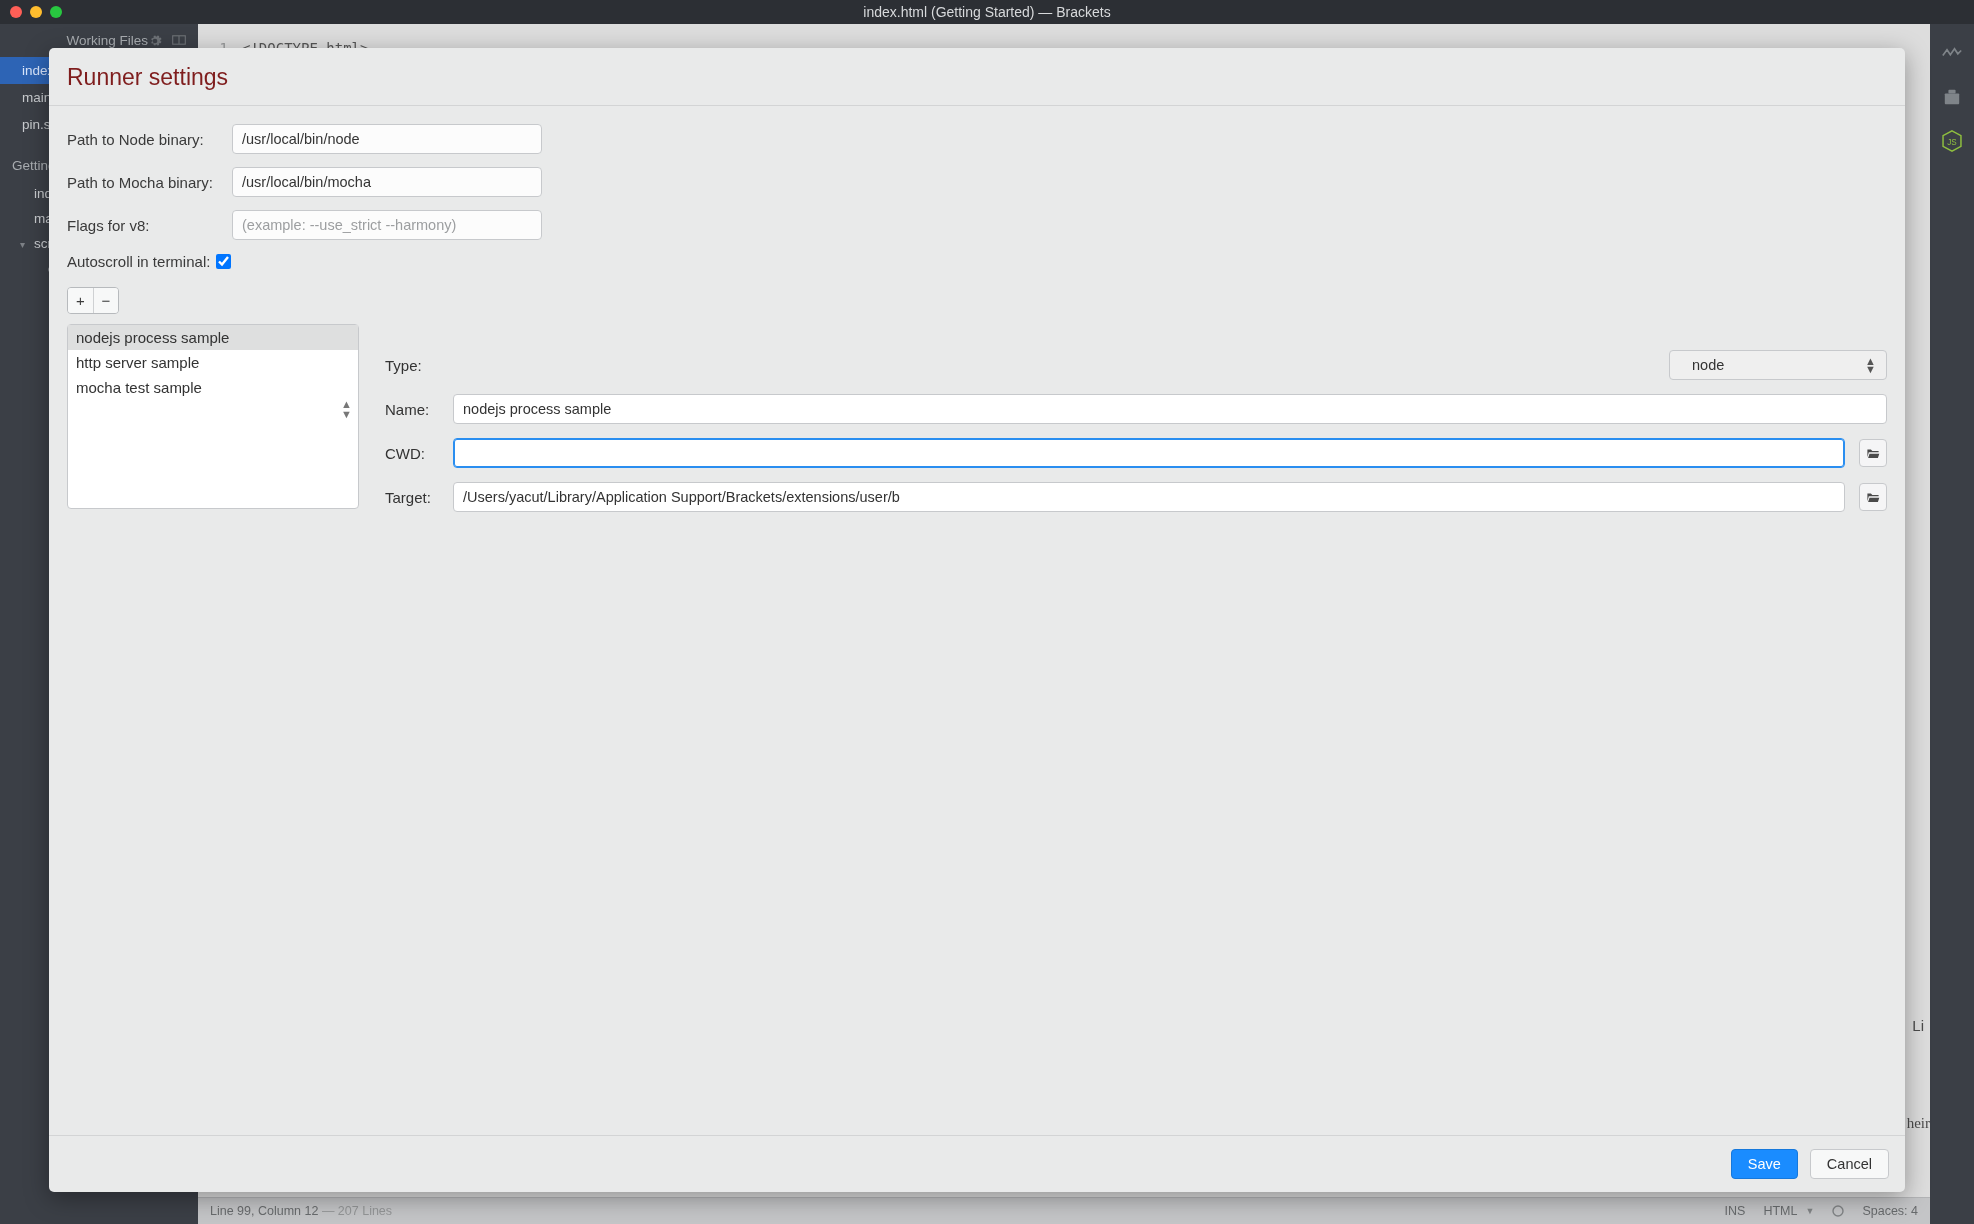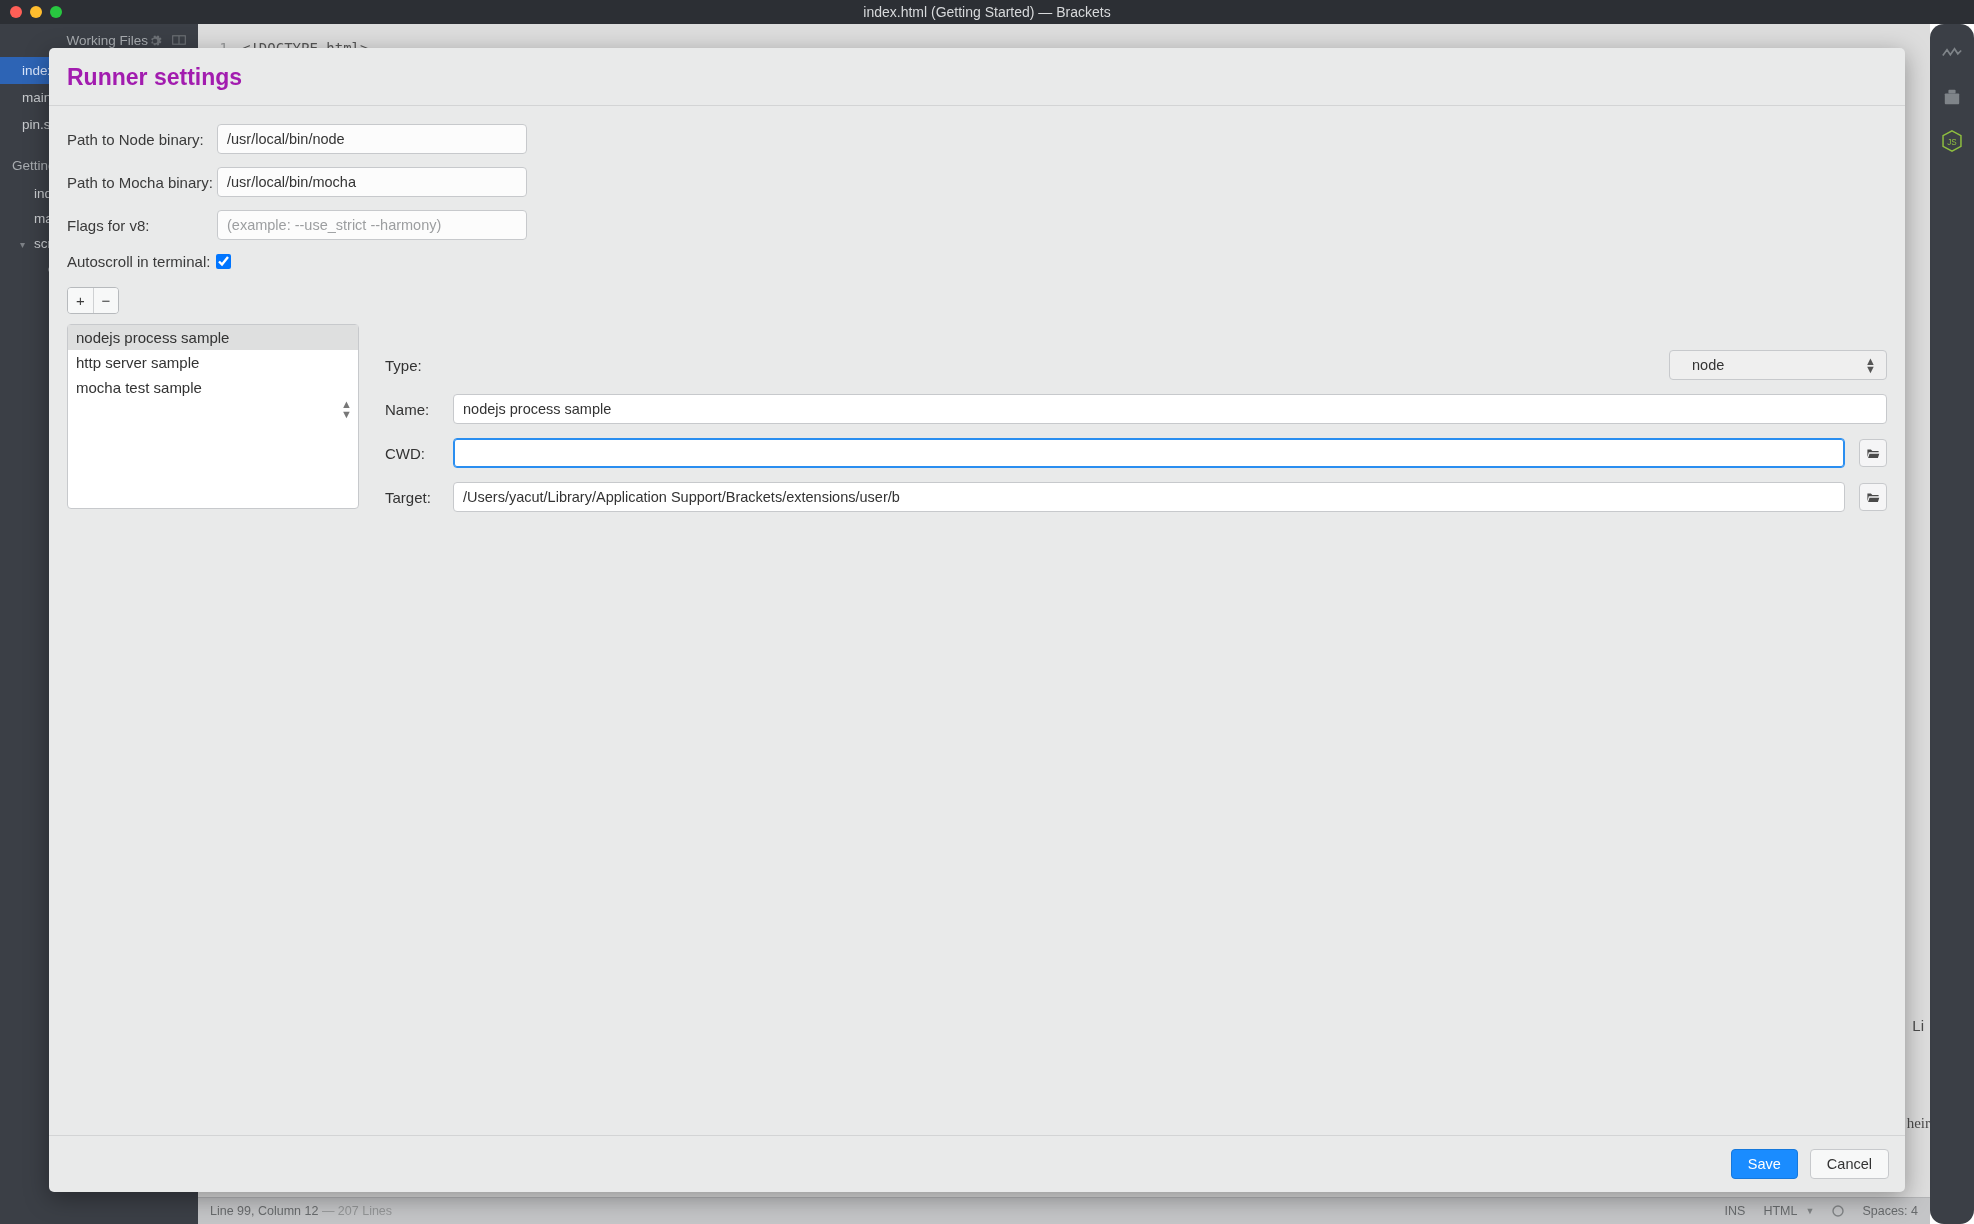--- a/index.html
+++ b/index.html
@@ -32,36 +32,36 @@
   .codeline { display:flex; }
   .codeline .ln { width:44px; text-align:right; color:#a5a7a9; padding-right:14px; }
 
   .statusbar { height:27px; background:#dfe1e3; border-top:1px solid #c9cbcd; display:flex; align-items:center; font-size:12.5px; color:#6a6d70; padding:0 12px; }
   .statusbar .left { flex:1; }
   .statusbar .left .dim { color:#a2a4a6; }
   .statusbar .right { display:flex; align-items:center; gap:18px; }
   .status-pill{ display:flex; align-items:center; gap:4px; }
 
   
-  .righttool { width:44px; background:#3b3f46; display:flex; flex-direction:column; align-items:center; padding-top:18px; gap:22px; color:#7f8489;border-radius:14px;}
+  .righttool { width:44px; background:#3b3f46; display:flex; flex-direction:column; align-items:center; padding-top:18px; gap:22px; color:#7f8489;}
   .righttool .ic { width:22px; height:22px; display:flex; align-items:center; justify-content:center; }
   .righttool .ic.node{ color:#8fbf3f; }
 
   
   .overlay-dim { position:absolute; inset:0; background:rgba(100,100,100,0.22); }
 
   
   .dialog { position:absolute; left:49px; right:69px; top:48px; bottom:32px; background:#e9eaea; border-radius:5px; box-shadow:0 6px 24px rgba(0,0,0,0.35); display:flex; flex-direction:column; overflow:hidden; }
   .dlg-header { padding:16px 18px 14px 18px; border-bottom:1px solid #d3d4d5; }
-  .dlg-header h1 { font-size:23px; font-weight:700; color:#a21caf; }
+  .dlg-header h1 { font-size:23px; font-weight:400; color:#7f1d1d; }
   .dlg-body { flex:1; padding:18px 18px 8px 18px; overflow:auto; }
   .form-row { display:flex; align-items:center; margin-bottom:13px; }
   .form-row label { width:150px; color:#3a3a3a; font-size:15px; }
   .form-row label.auto { width:auto; margin-right:6px; }
-  .txt { width:310px; height:30px; border:1px solid #c7c9cc; border-radius:4px; padding:0 9px; font-size:14.5px; color:#343434; background:#fcfcfc; }
+  .txt { width:310px; height:30px; border:1px solid #c7c9cc; border-radius:4px; padding:0 9px; font-size:14.5px; color:#343434; background:#fcfcfc;margin-left:15px; }
   .txt::placeholder{ color:#9c9ea0; }
   input[type=checkbox]{ width:15px; height:15px; }
 
   .btn-group { display:inline-flex; border:1px solid #b7babd; border-radius:4px; overflow:hidden; margin-top:4px; margin-bottom:10px; }
   .btn-group button{ background:#f7f8f8; border:none; width:25px; height:25px; font-size:15px; color:#3b3b3b; display:flex;align-items:center;justify-content:center; cursor:pointer;}
   .btn-group button + button{ border-left:1px solid #cfd1d3; }
 
   .split { display:flex; gap:26px; align-items:flex-start; }
   .listbox { width:292px; height:185px; border:1px solid #c7c9cc; border-radius:4px; background:#fff; position:relative; }
   .listbox .item { padding:4px 8px; font-size:15px; color:#333; }

